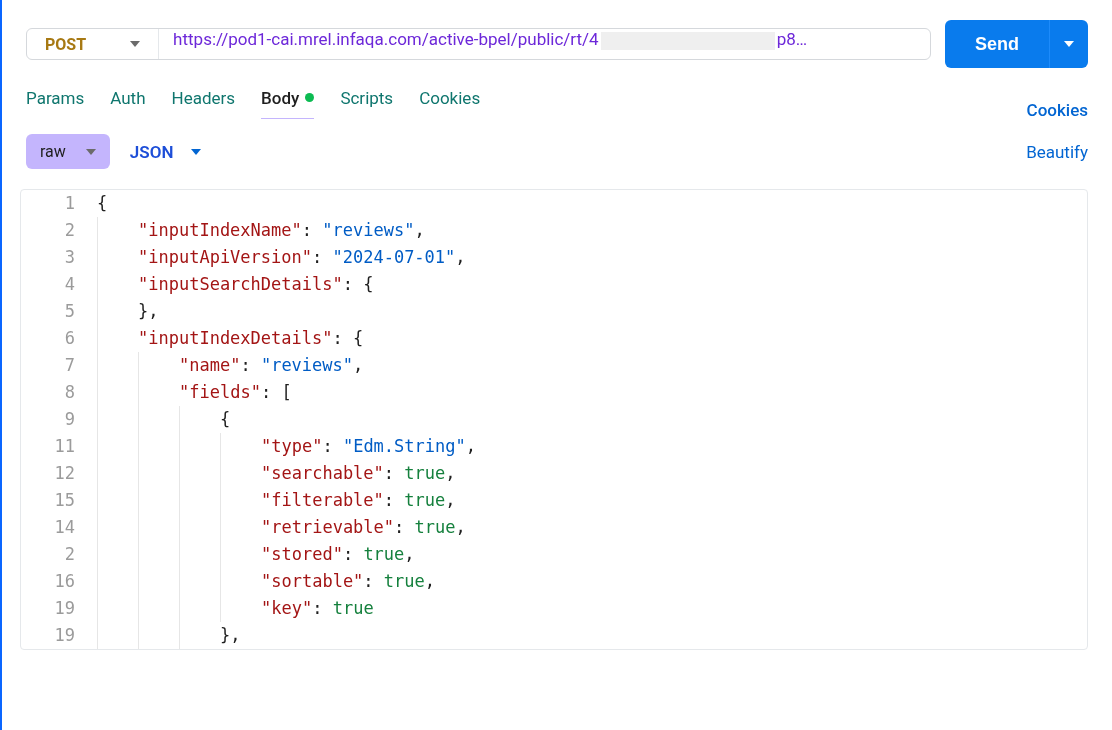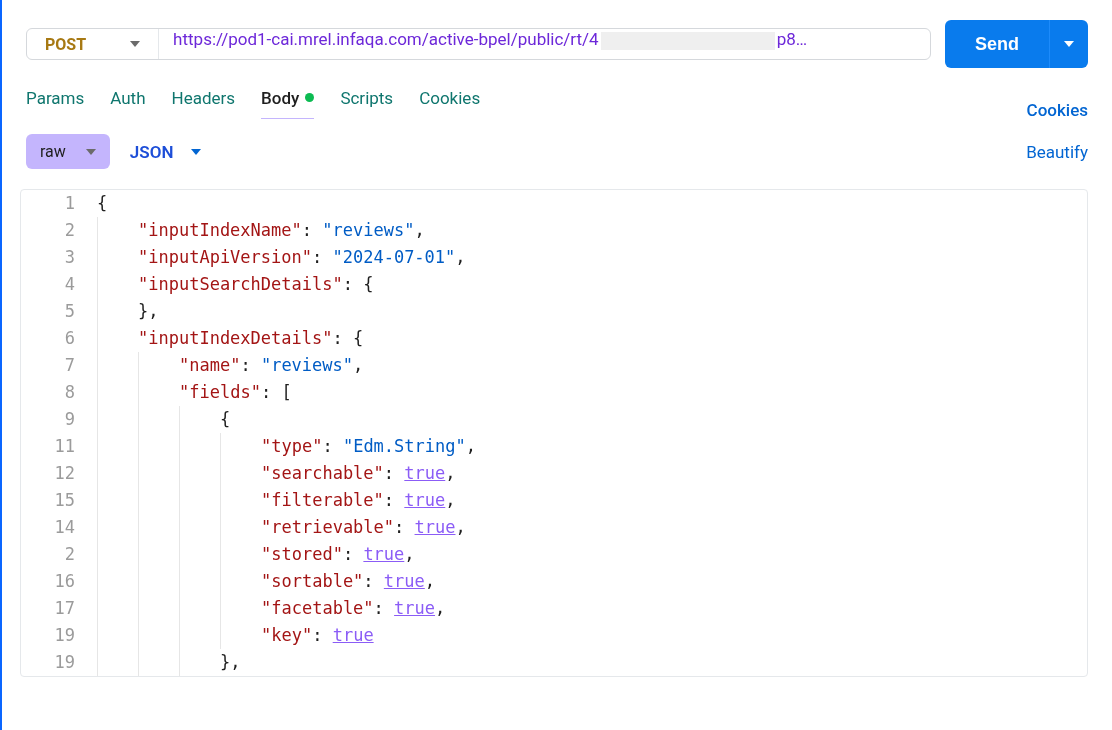--- a/index.html
+++ b/index.html
@@ -95,21 +95,21 @@
     margin-left:-6px;
     overflow:hidden;
   }
   .editor-line { display:flex; }
   .gutter {
     width:72px; text-align:right; padding-right:18px;
     color:#9b9b9b; user-select:none; flex-shrink:0;
   }
   .code { white-space:pre; padding-left:4px; position:relative; flex:1; }
   .c-brace{color:#1f1f1f;} .c-punct{color:#1f1f1f;}
-  .c-key{color:#a31515;} .c-str{color:#005cc5;} .c-bool{color:#8b5cf6;text-decoration:underline;}
+  .c-key{color:#a31515;} .c-str{color:#005cc5;} .c-bool{color:#15803d;}
   .guide { display:inline-block; width:0; border-left:1px solid #e6e6e6; height:27px; vertical-align:top; margin-right:0; }
   .ind { display:inline-block; width:40px; }
   .url-redact { display:inline-block; width:174px; height:18px; background:#efefef; vertical-align:middle; margin:0 2px; }
 </style>
 </head>
 <body>
 
 <div class="container">
 
   <div class="request-row">
@@ -214,24 +214,20 @@
       </div>
     <div class="editor-line">
         <div class="gutter">2</div>
         <div class="code"><span class="guide"></span><span class="ind"></span><span class="guide"></span><span class="ind"></span><span class="guide"></span><span class="ind"></span><span class="guide"></span><span class="ind"></span><span class="c-key">"stored"</span><span class="c-punct">: </span><span class="c-bool">true</span><span class="c-punct">,</span></div>
       </div>
     <div class="editor-line">
         <div class="gutter">16</div>
         <div class="code"><span class="guide"></span><span class="ind"></span><span class="guide"></span><span class="ind"></span><span class="guide"></span><span class="ind"></span><span class="guide"></span><span class="ind"></span><span class="c-key">"sortable"</span><span class="c-punct">: </span><span class="c-bool">true</span><span class="c-punct">,</span></div>
       </div>
     <div class="editor-line">
-        <div class="gutter">17</div>
-        <div class="code"><span class="guide"></span><span class="ind"></span><span class="guide"></span><span class="ind"></span><span class="guide"></span><span class="ind"></span><span class="guide"></span><span class="ind"></span><span class="c-key">"facetable"</span><span class="c-punct">: </span><span class="c-bool">true</span><span class="c-punct">,</span></div>
-      </div>
-    <div class="editor-line">
         <div class="gutter">19</div>
         <div class="code"><span class="guide"></span><span class="ind"></span><span class="guide"></span><span class="ind"></span><span class="guide"></span><span class="ind"></span><span class="guide"></span><span class="ind"></span><span class="c-key">"key"</span><span class="c-punct">: </span><span class="c-bool">true</span></div>
       </div>
     <div class="editor-line">
         <div class="gutter">19</div>
         <div class="code"><span class="guide"></span><span class="ind"></span><span class="guide"></span><span class="ind"></span><span class="guide"></span><span class="ind"></span><span class="c-brace">},</span></div>
       </div>
   </div>
 
 </div>

